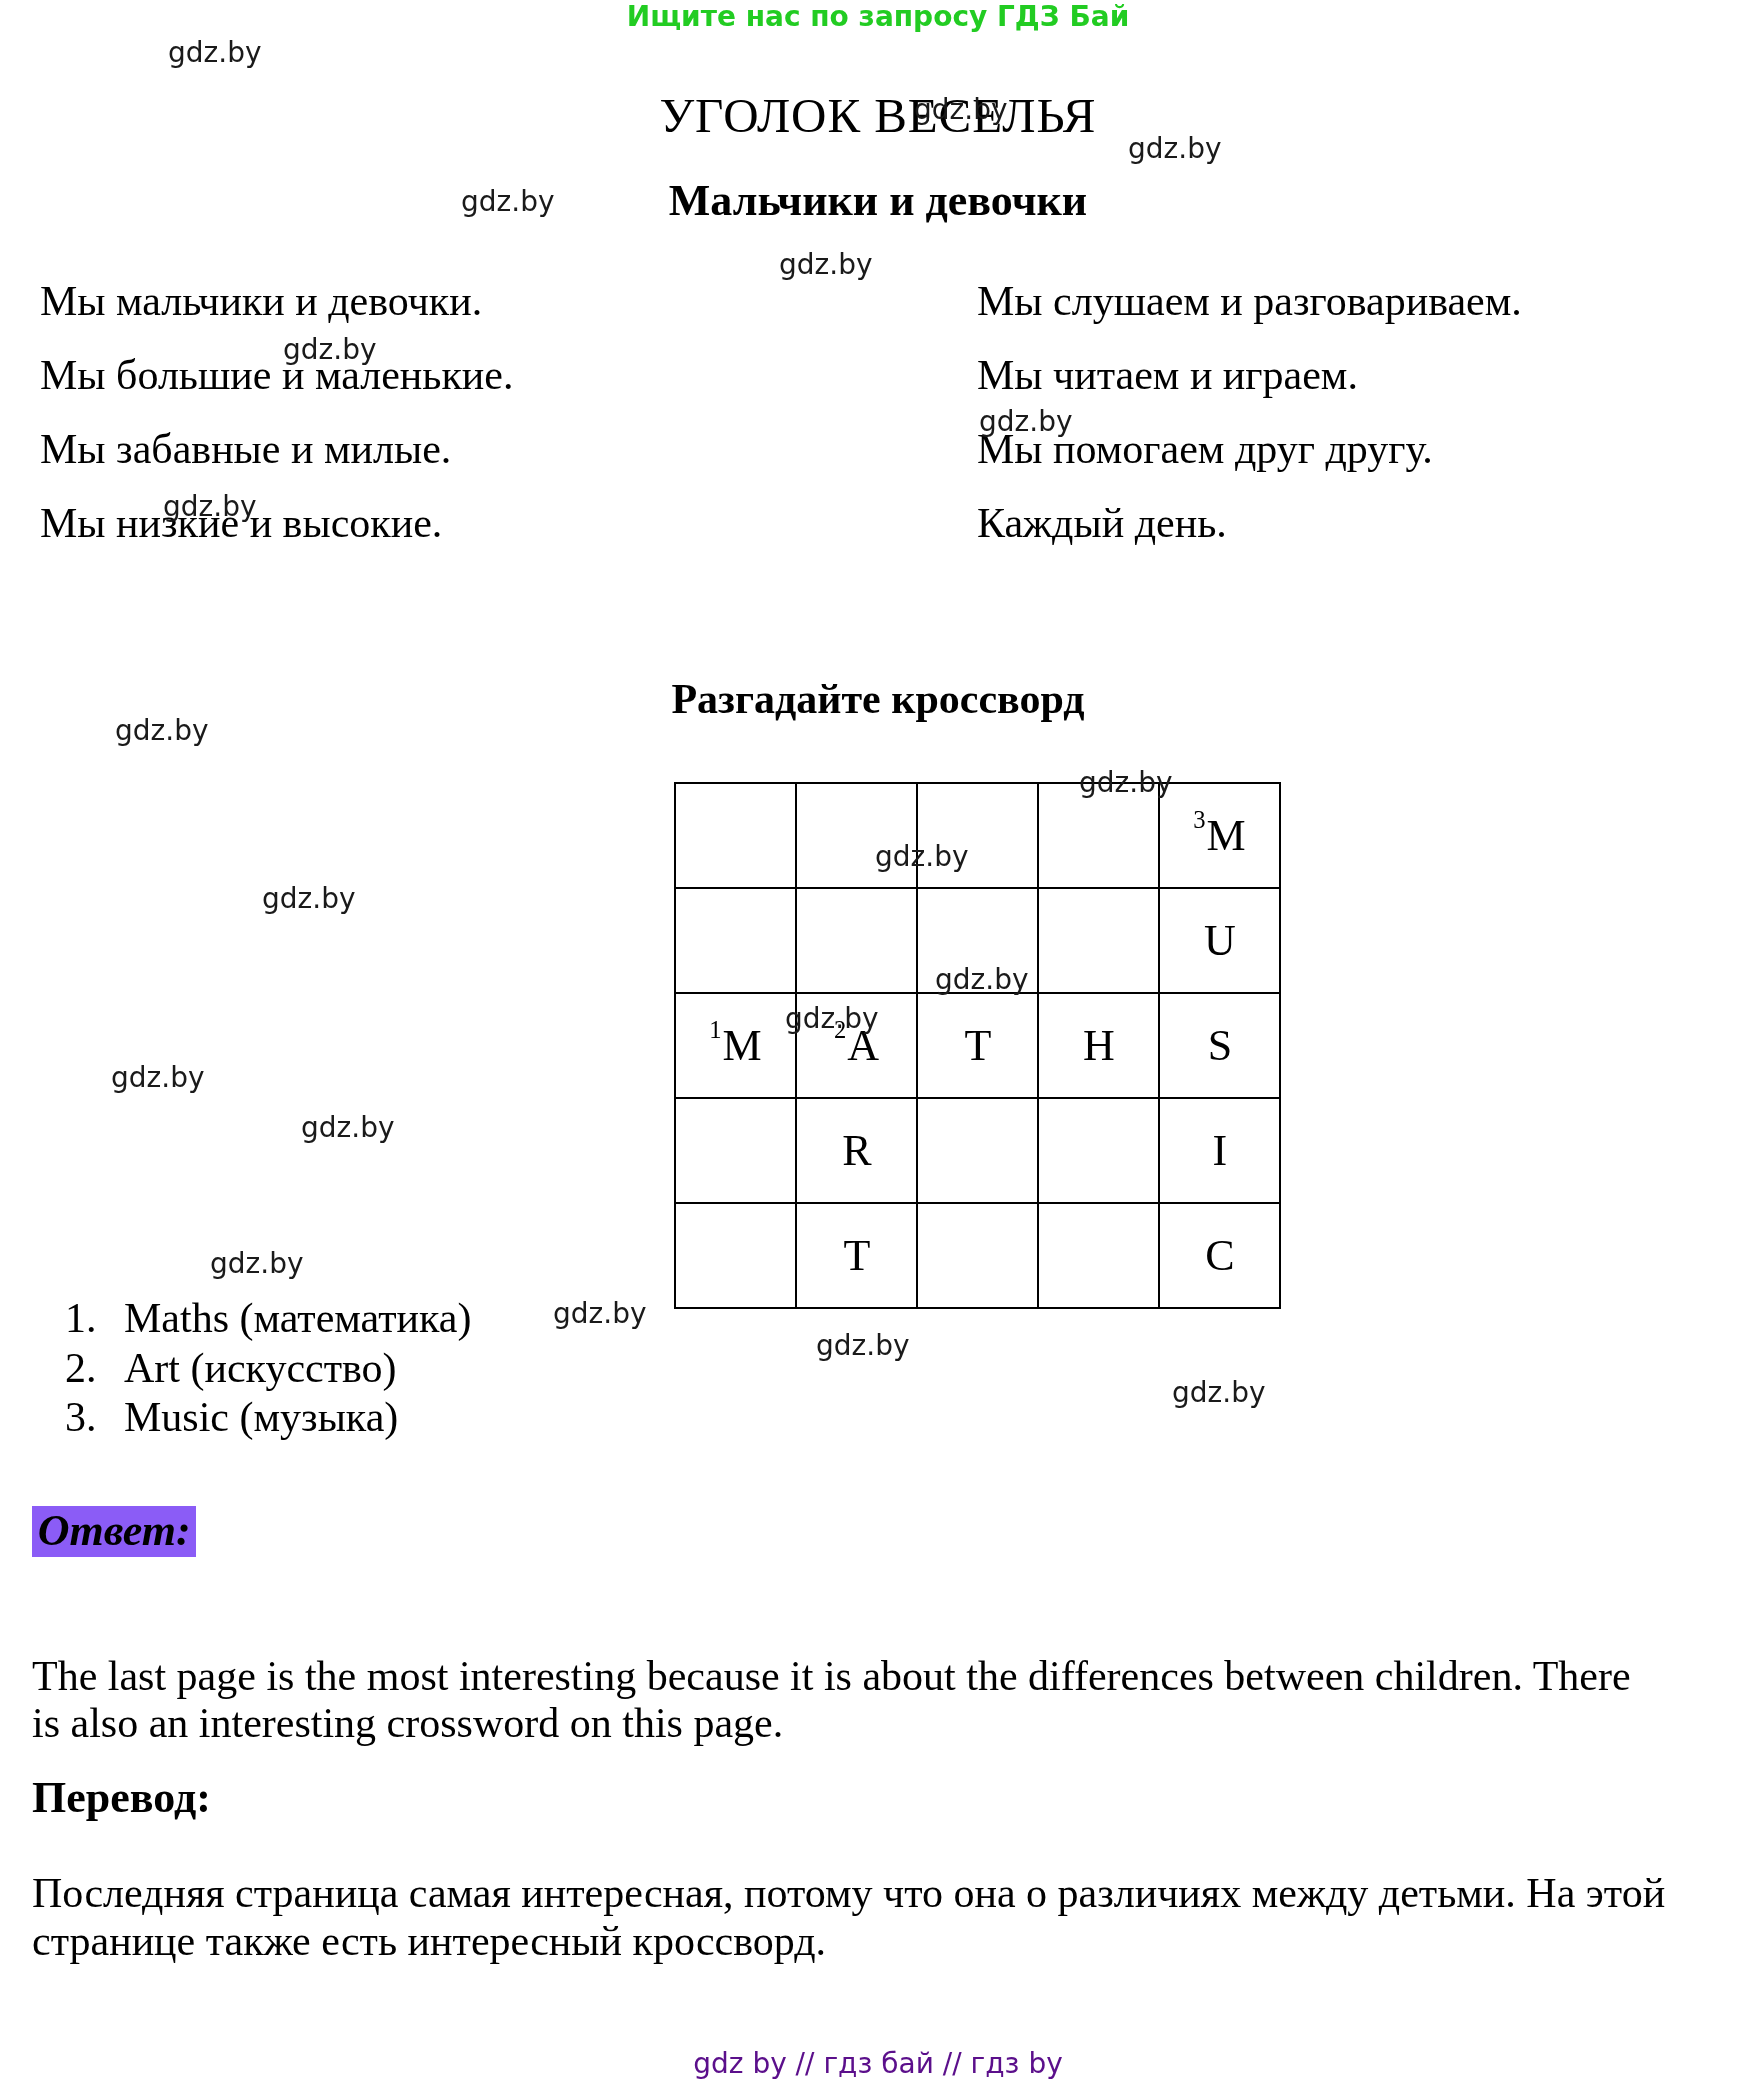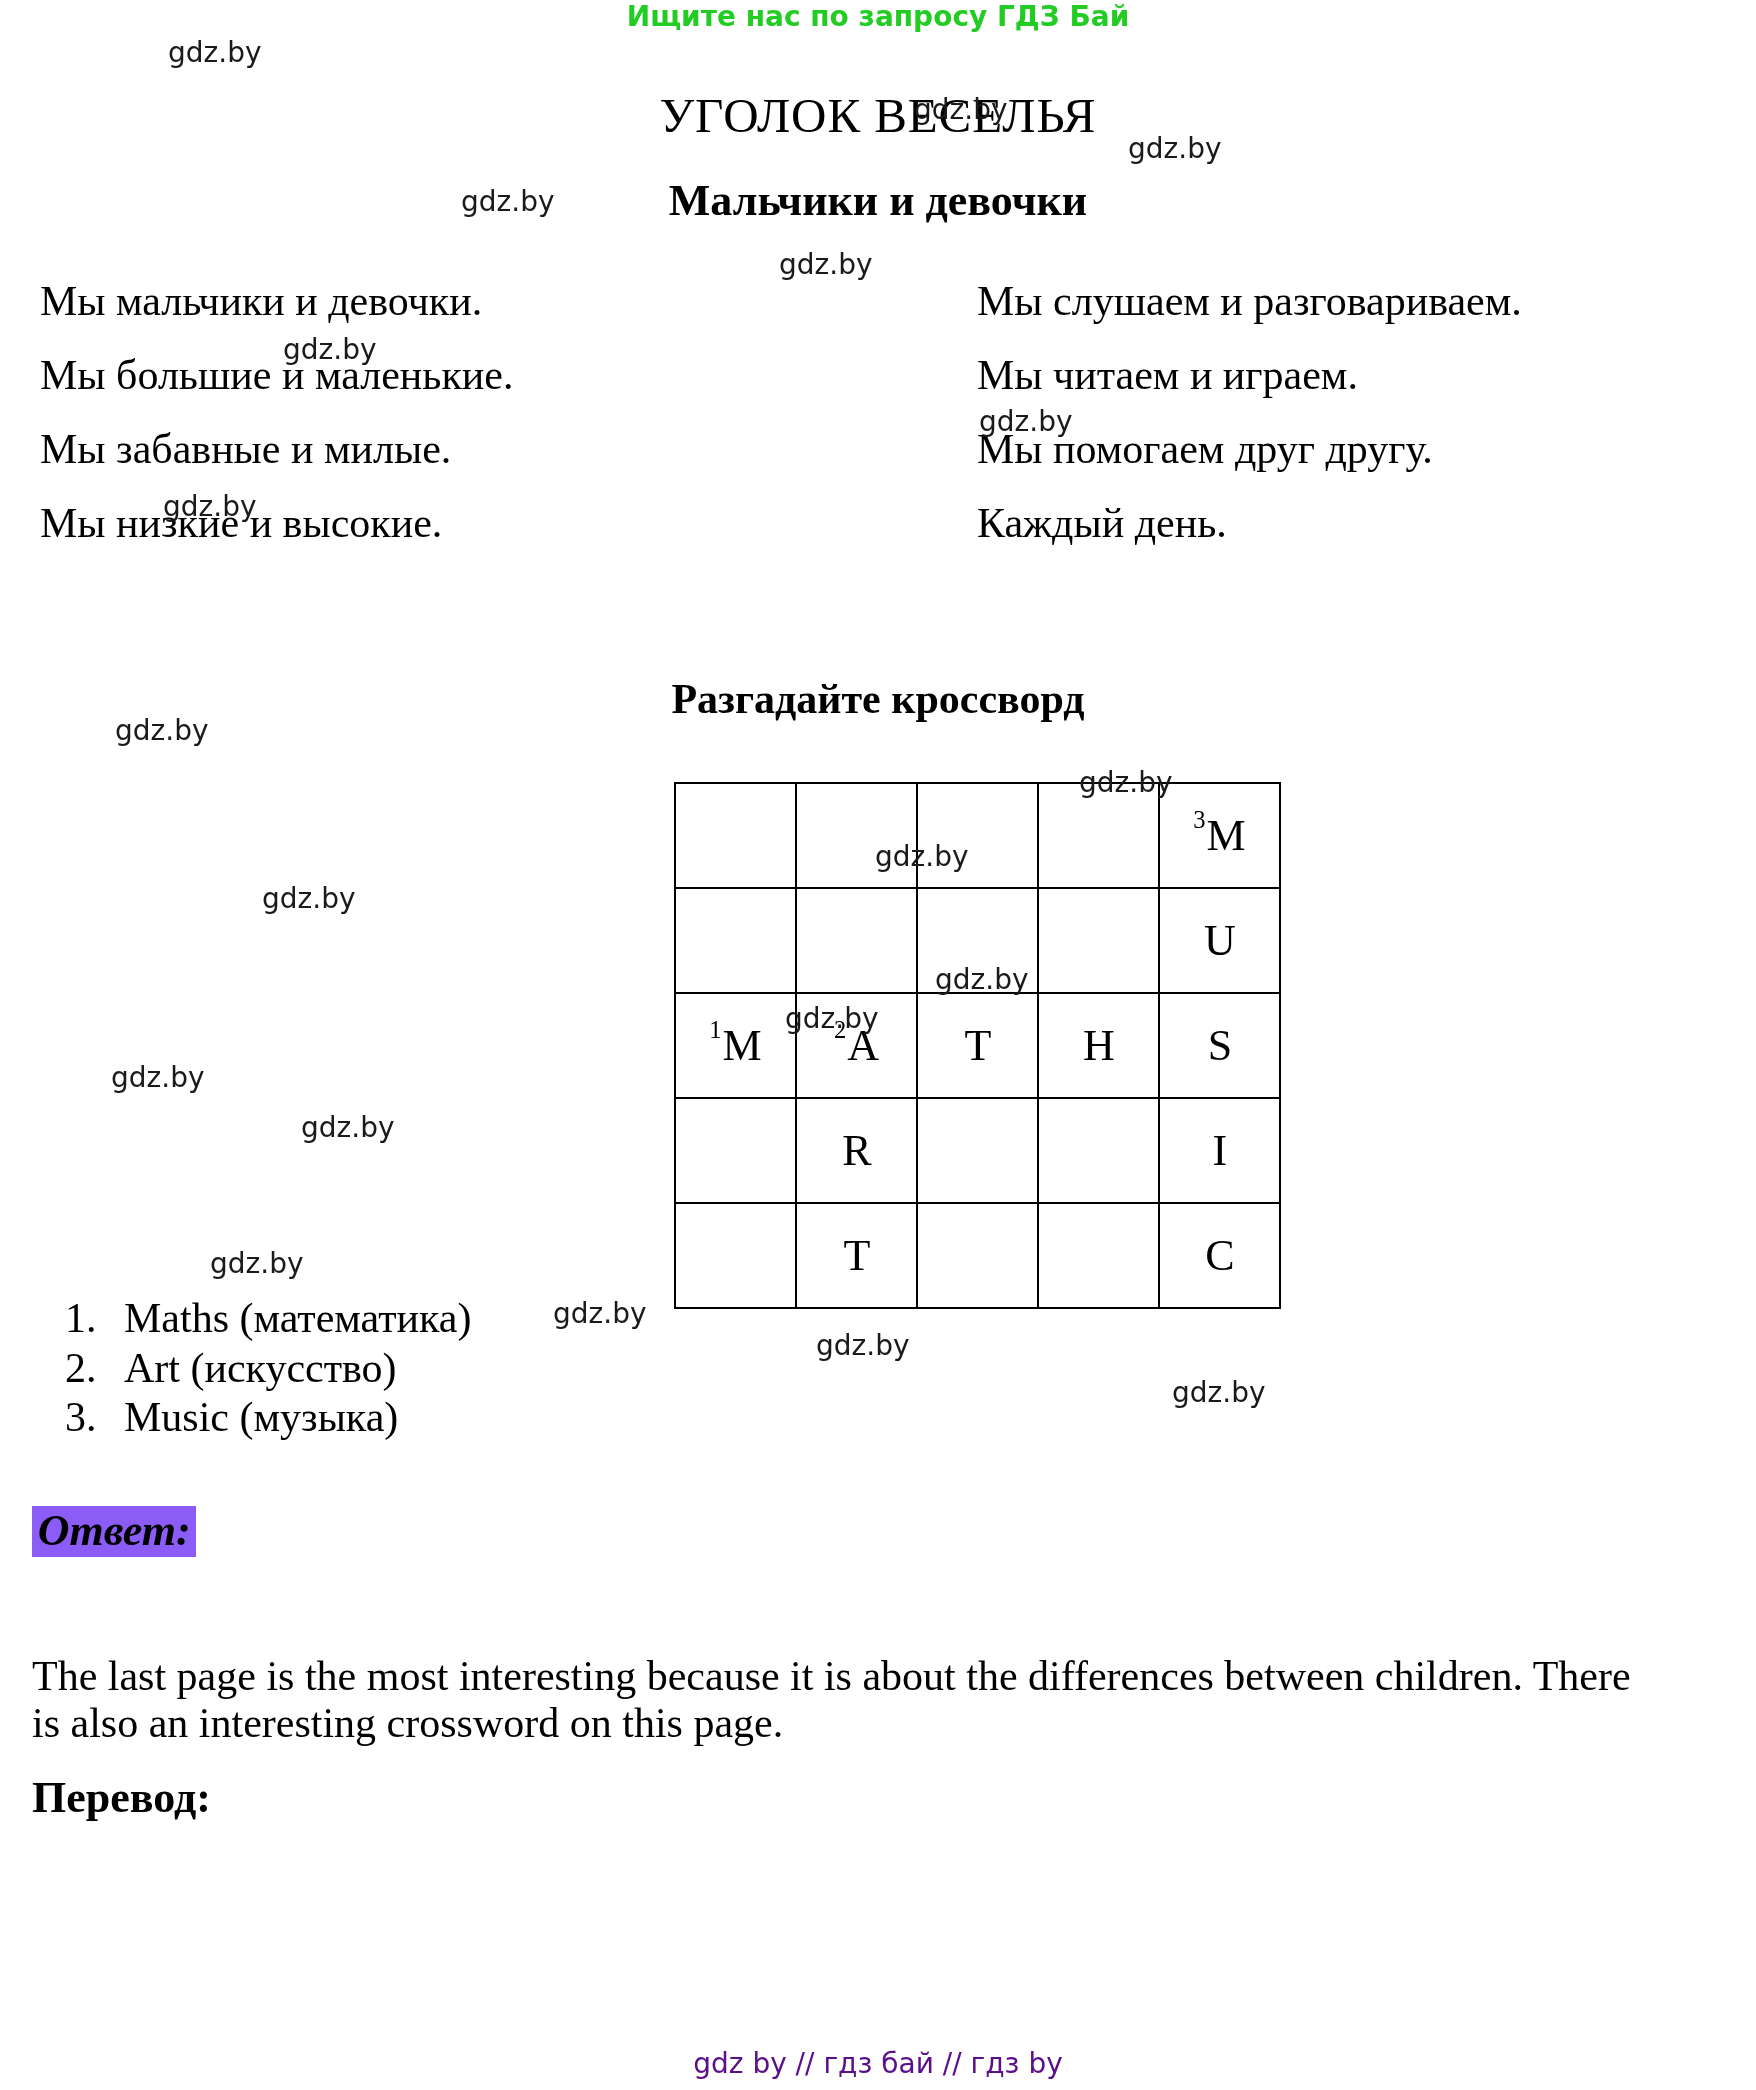--- a/index.html
+++ b/index.html
@@ -282,20 +282,21 @@
   <ol class="answers">
     <li>Maths (математика)</li>
     <li>Art (искусство)</li>
     <li>Music (музыка)</li>
   </ol>
 
   <div class="label-answer" style="background: #8b5cf6; font-style: italic;">Ответ:</div>
   <div class="para-en">The last page is the most interesting because it is about the differences between children. There is also an interesting crossword on this page.</div>
 
   <div class="label-translation">Перевод:</div>
+  <div class="para-ru">Последняя страница самая интересная, потому что она о различиях между детьми. На этой странице также есть интересный кроссворд.</div>
 
   <div class="footer" style="color: rgb(91, 15, 139);">gdz by  //  гдз бай  //  гдз by</div>
 
   <div id="watermark-layer">
       <div class="wm" style="left: 168px; top: 36px;">gdz.by</div>
       <div class="wm" style="left: 914px; top: 93px;">gdz.by</div>
       <div class="wm" style="left: 1128px; top: 132px;">gdz.by</div>
       <div class="wm" style="left: 461px; top: 185px;">gdz.by</div>
       <div class="wm" style="left: 779px; top: 248px;">gdz.by</div>
       <div class="wm" style="left: 283px; top: 333px;">gdz.by</div>

